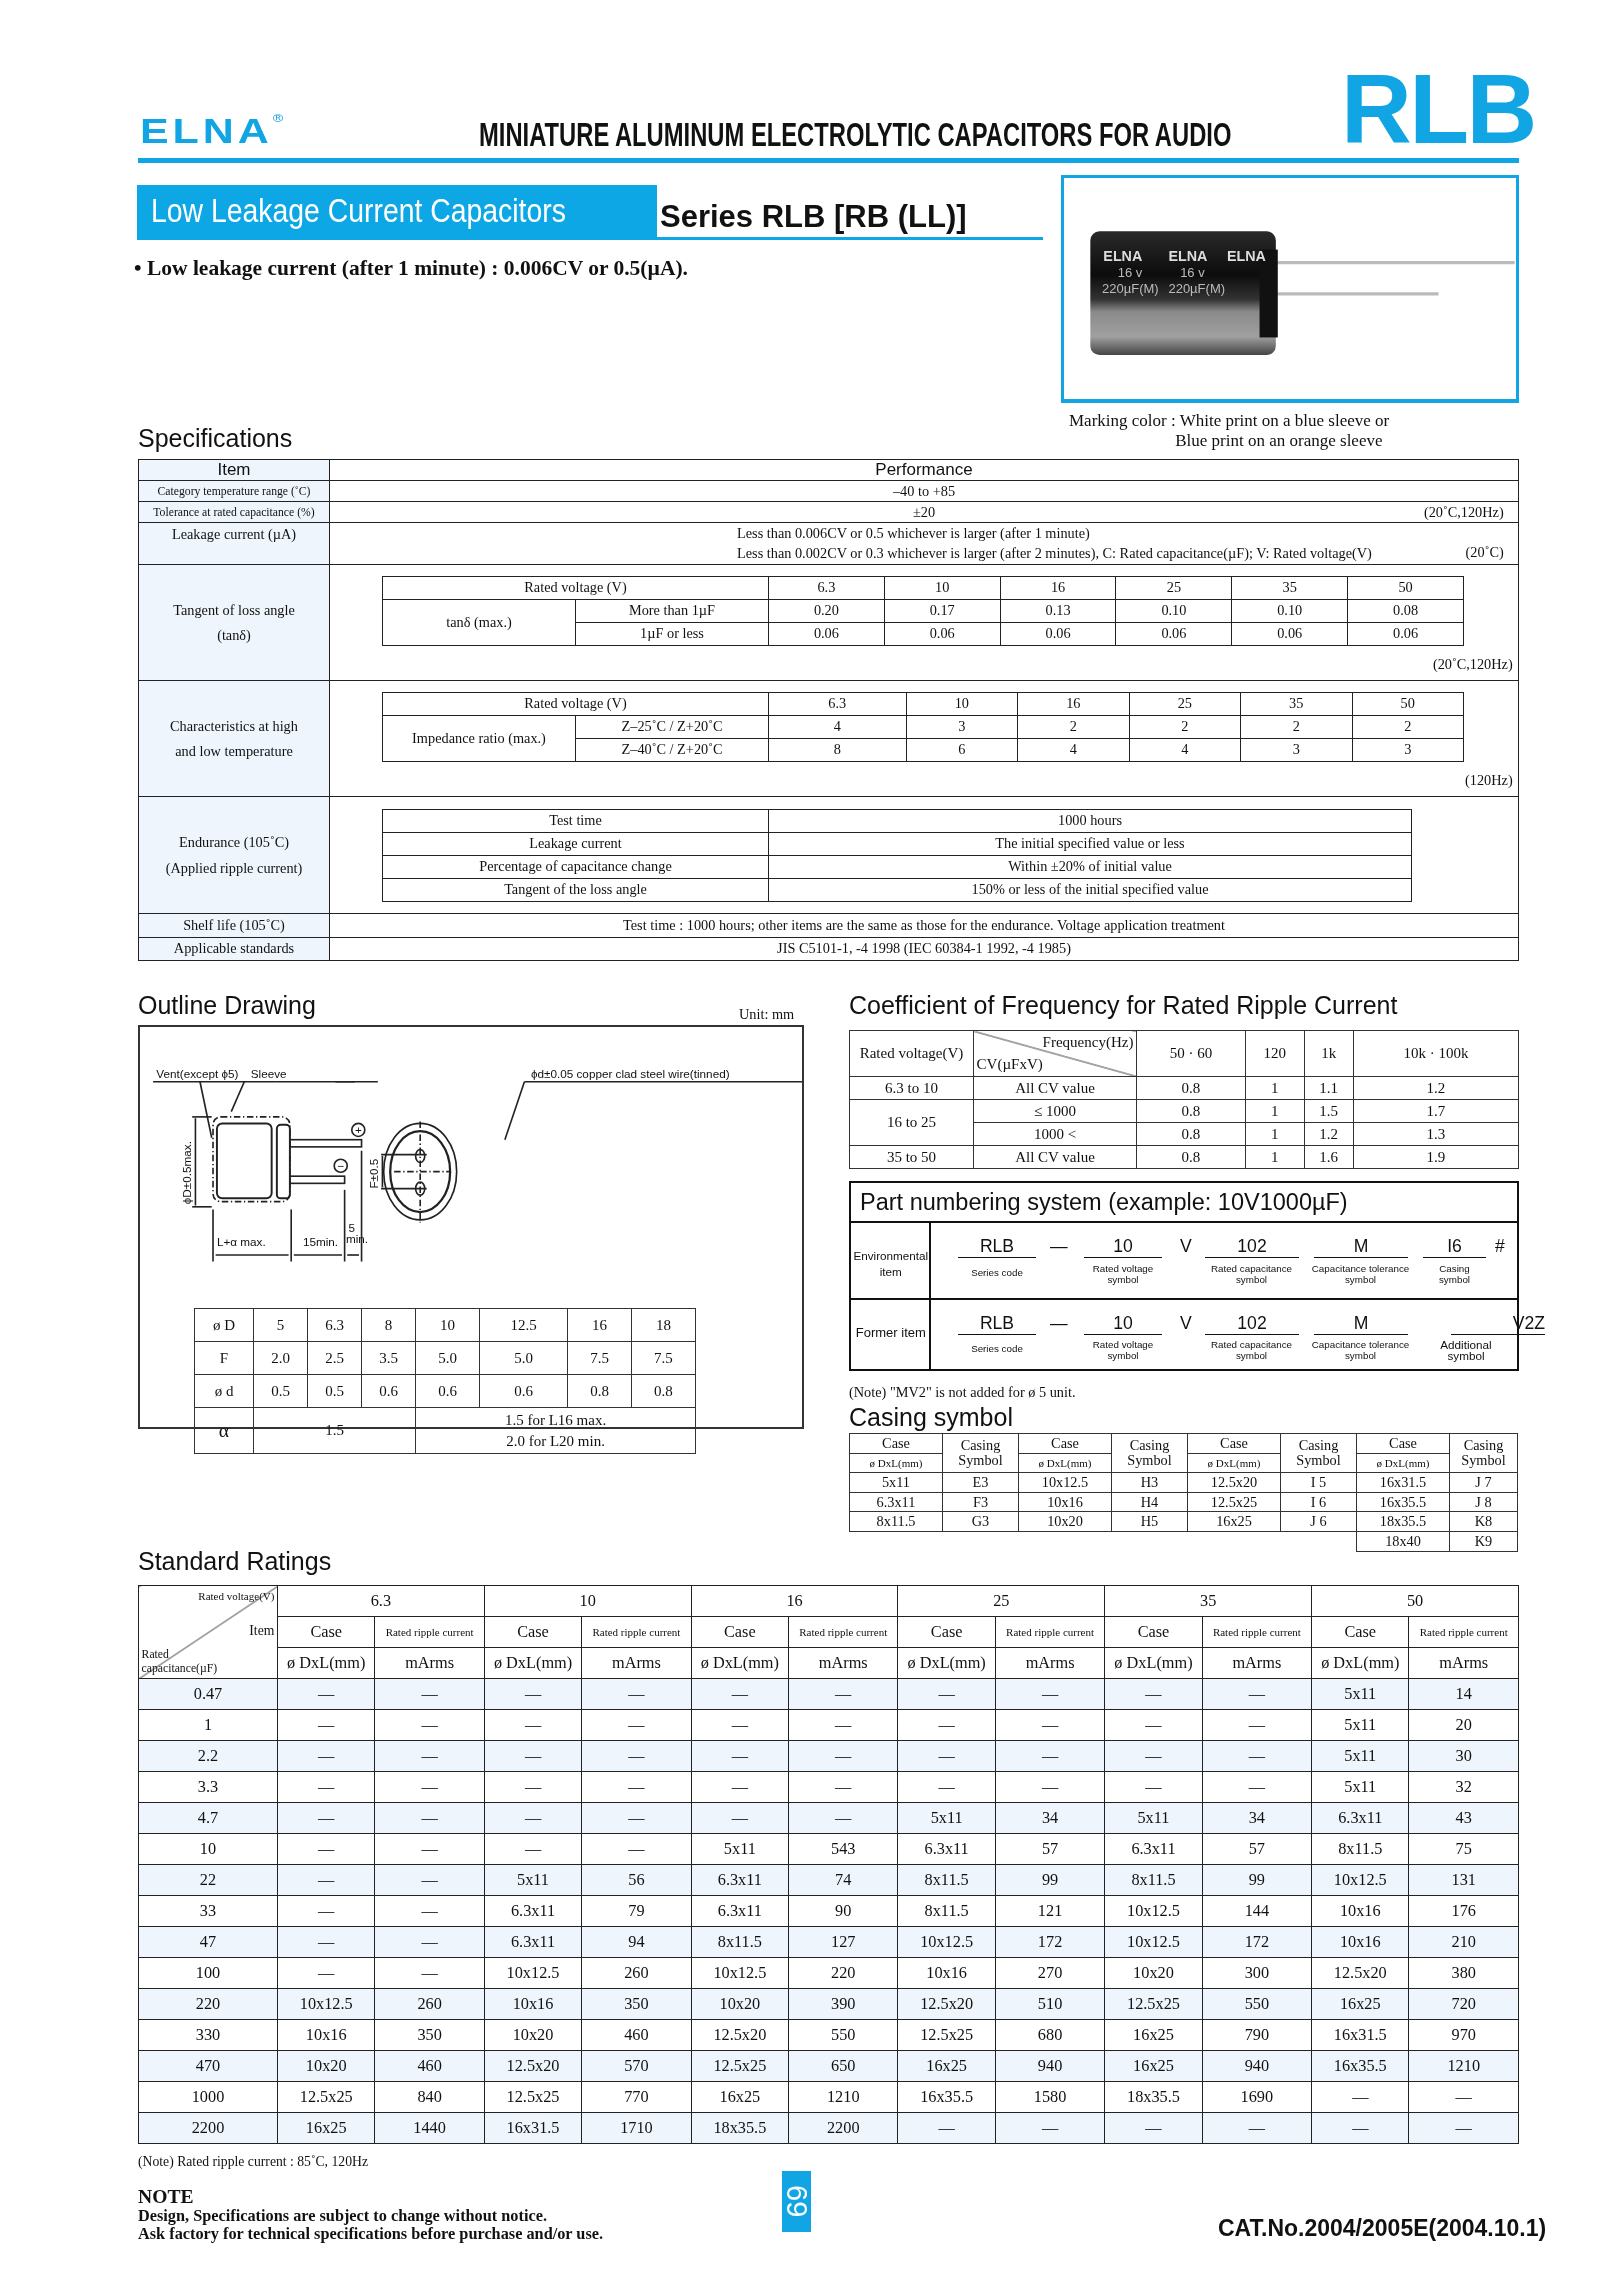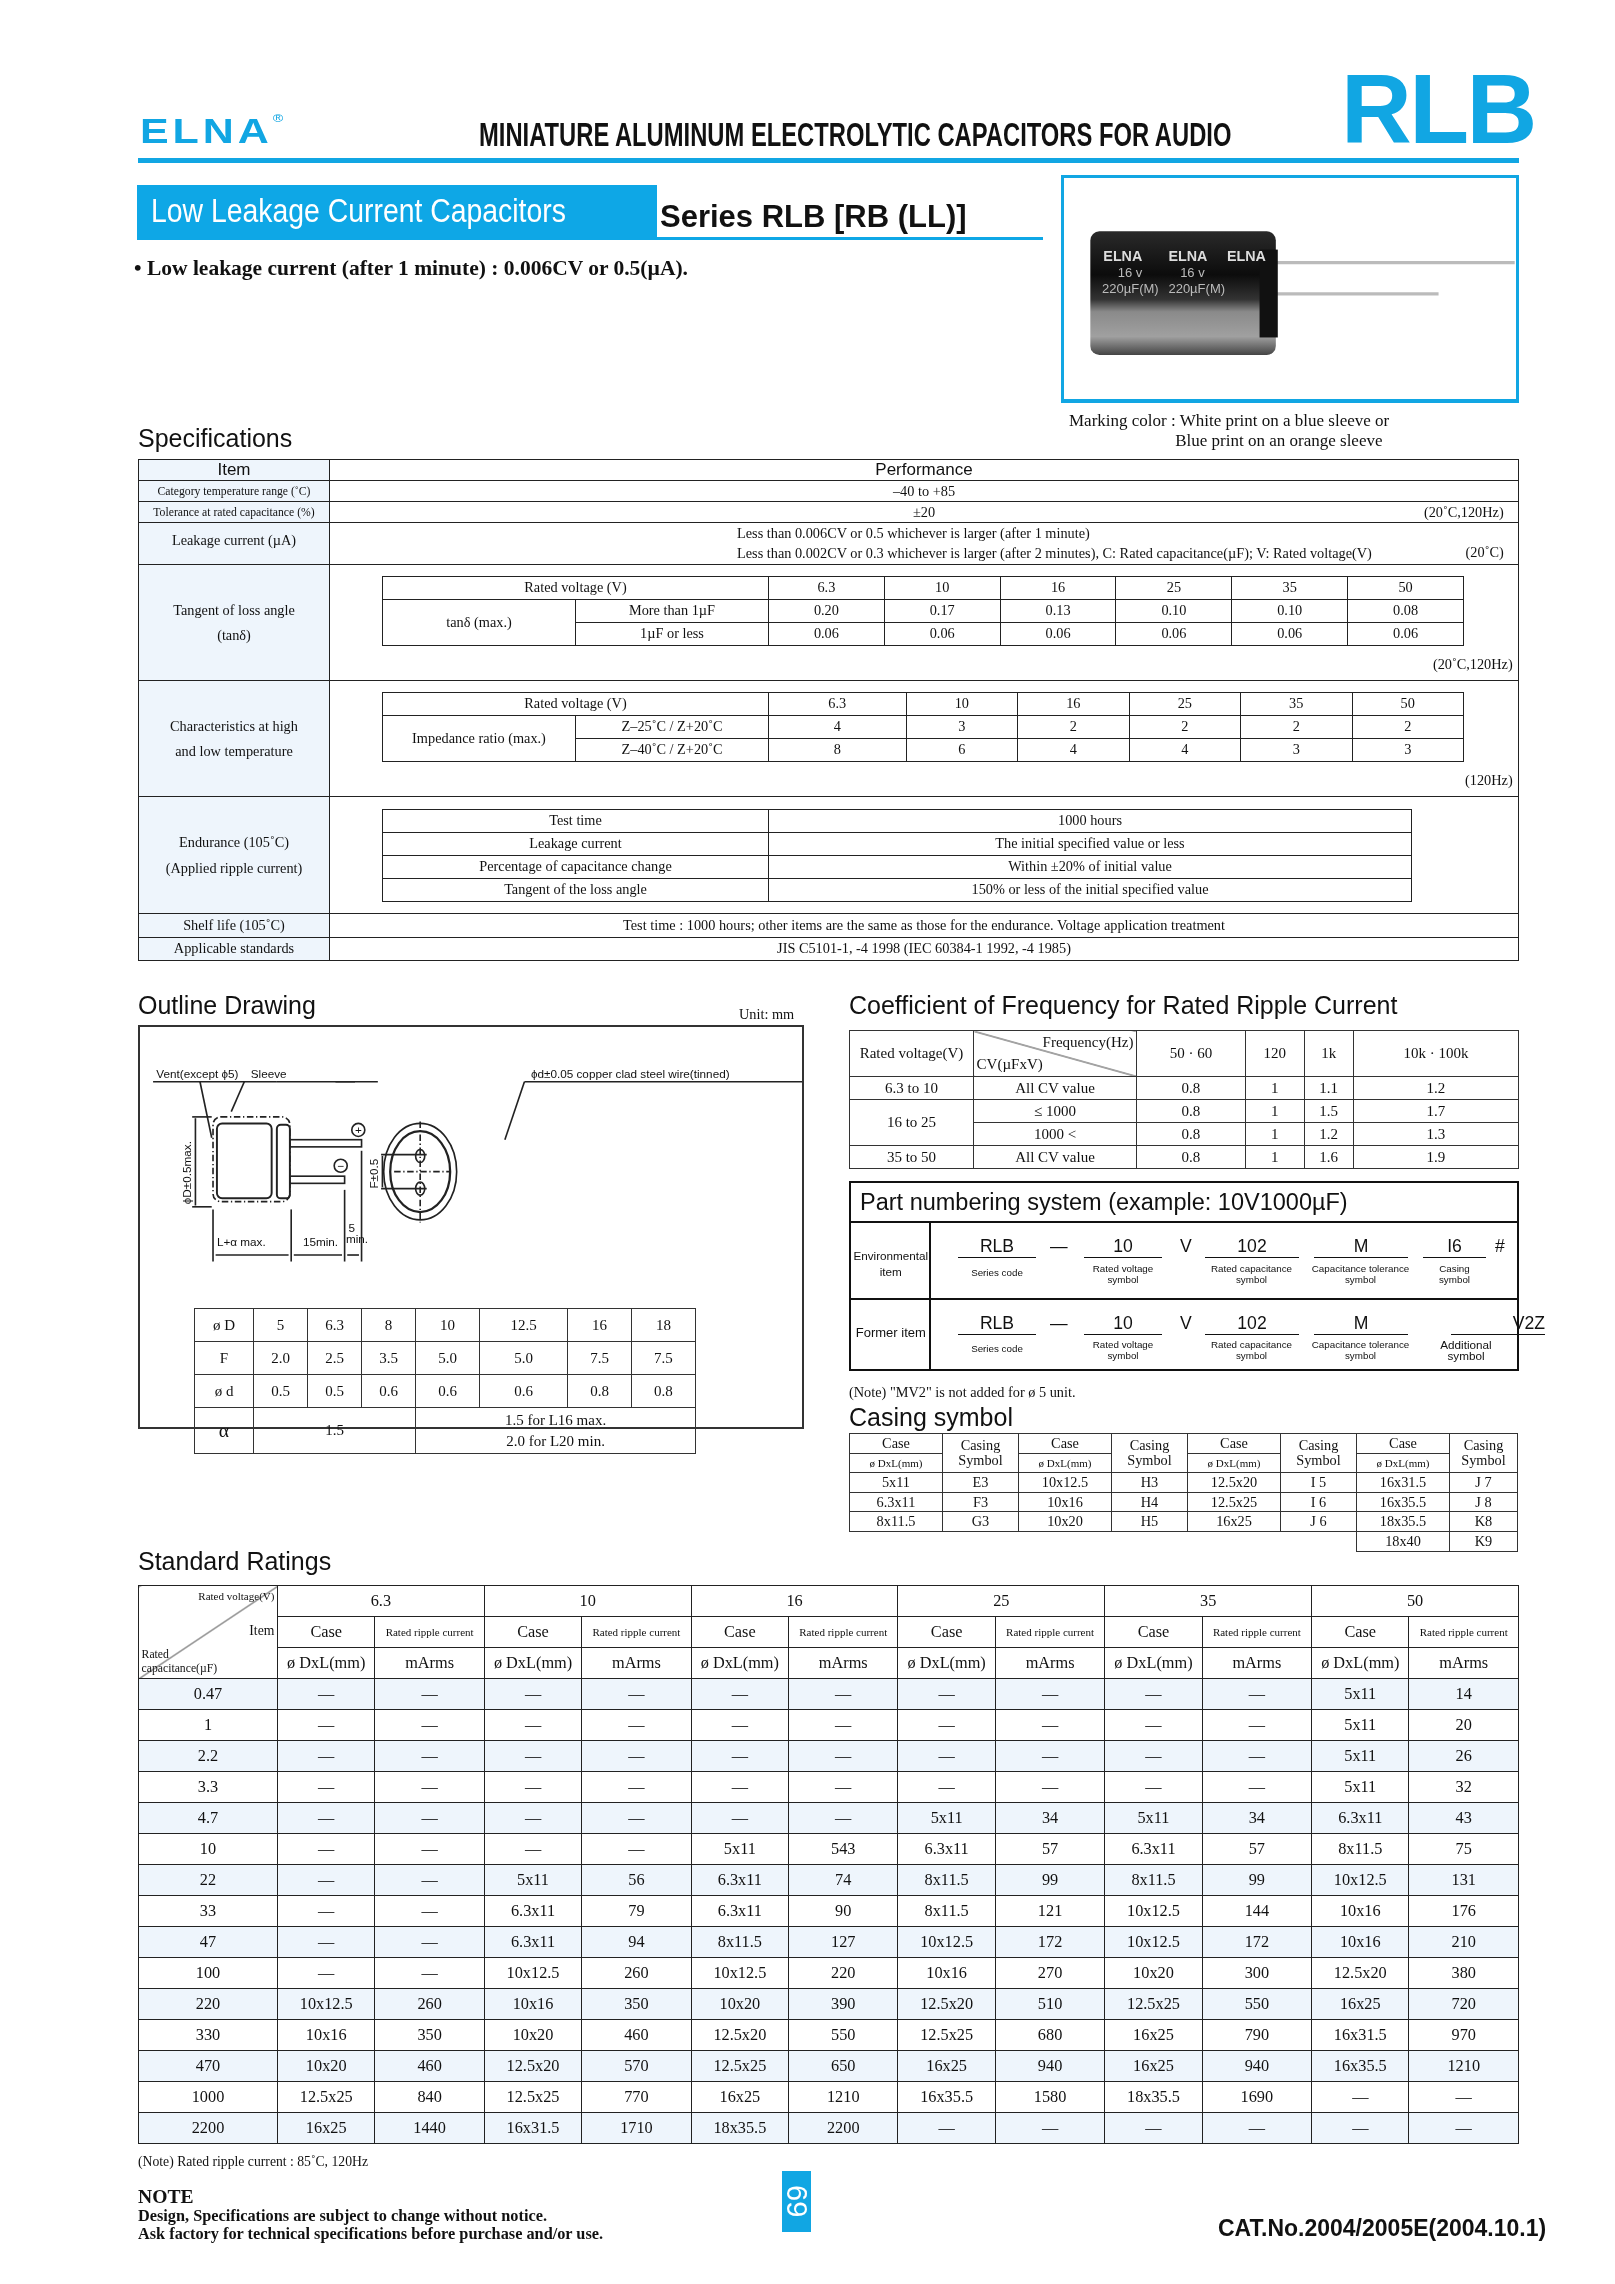--- a/index.html
+++ b/index.html
@@ -118,21 +118,21 @@
       <td>–40 to +85</td>
     </tr>
     <tr style="height:21px;">
       <td class="item small-item">Tolerance at rated capacitance (%)</td>
       <td style="position:relative;">
         <span>±20</span>
         <span style="position:absolute; right:14.3px;">(20˚C,120Hz)</span>
       </td>
     </tr>
     <tr style="height:42px;">
-      <td class="item" style="vertical-align:top; padding-top:9px;">Leakage current (µA)</td>
+      <td class="item" style="vertical-align:top; padding-top:3px;">Leakage current (µA)</td>
       <td style="text-align:left; padding-left:407px; position:relative; line-height:19.6px;">
         <div>Less than 0.006CV or 0.5 whichever is larger (after 1 minute)</div>
         <div>Less than 0.002CV or 0.3 whichever is larger (after 2 minutes), C: Rated capacitance(µF); V: Rated voltage(V)</div>
         <span style="position:absolute; right:14.3px; bottom:1.3px;">(20˚C)</span>
       </td>
     </tr>
     <tr style="height:116px;">
       <td class="item" style="line-height:25px;">
         <div>Tangent of loss angle</div>
           <div>(tanδ)</div>
@@ -586,21 +586,21 @@
         <td>—</td>
         <td>—</td>
         <td>—</td>
         <td>—</td>
         <td>—</td>
         <td>—</td>
         <td>—</td>
         <td>—</td>
         <td>—</td>
         <td>5x11</td>
-        <td>26</td>
+        <td>30</td>
       </tr>
       <tr>
         <td>3.3</td>
         <td>—</td>
         <td>—</td>
         <td>—</td>
         <td>—</td>
         <td>—</td>
         <td>—</td>
         <td>—</td>

